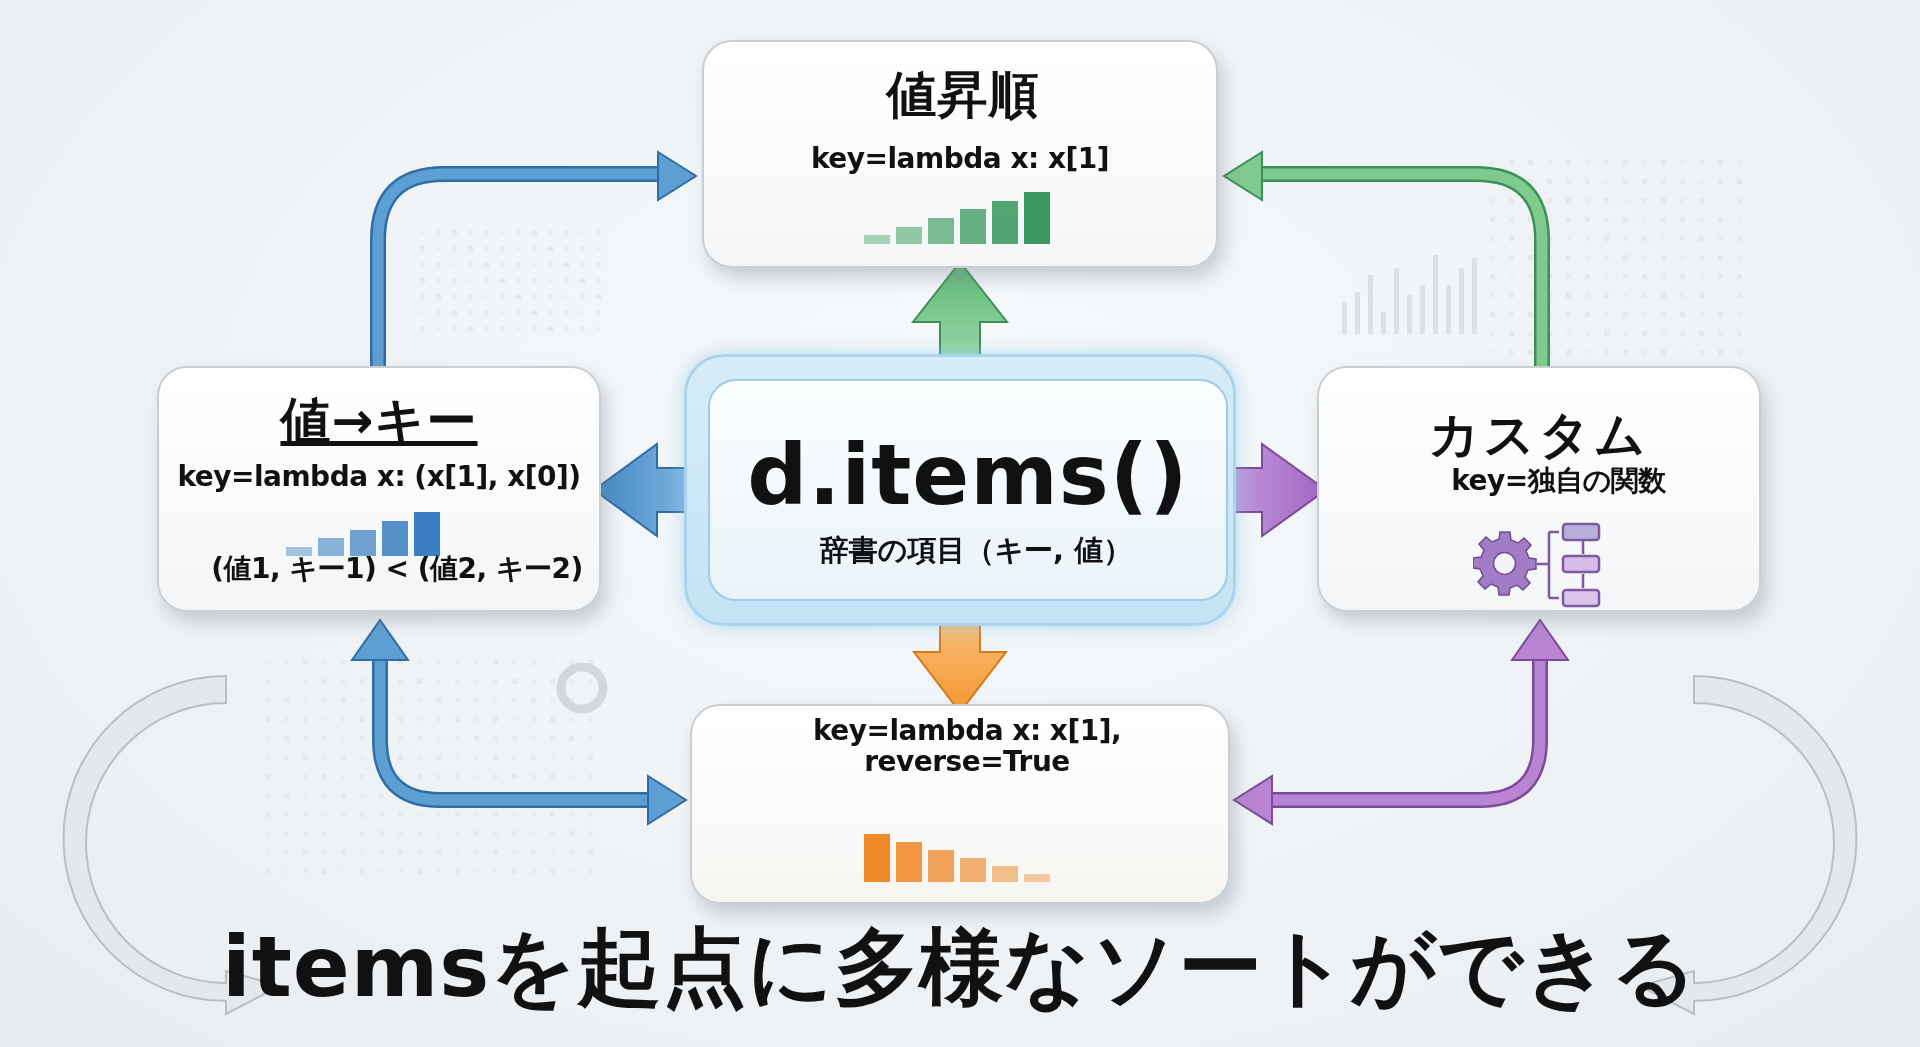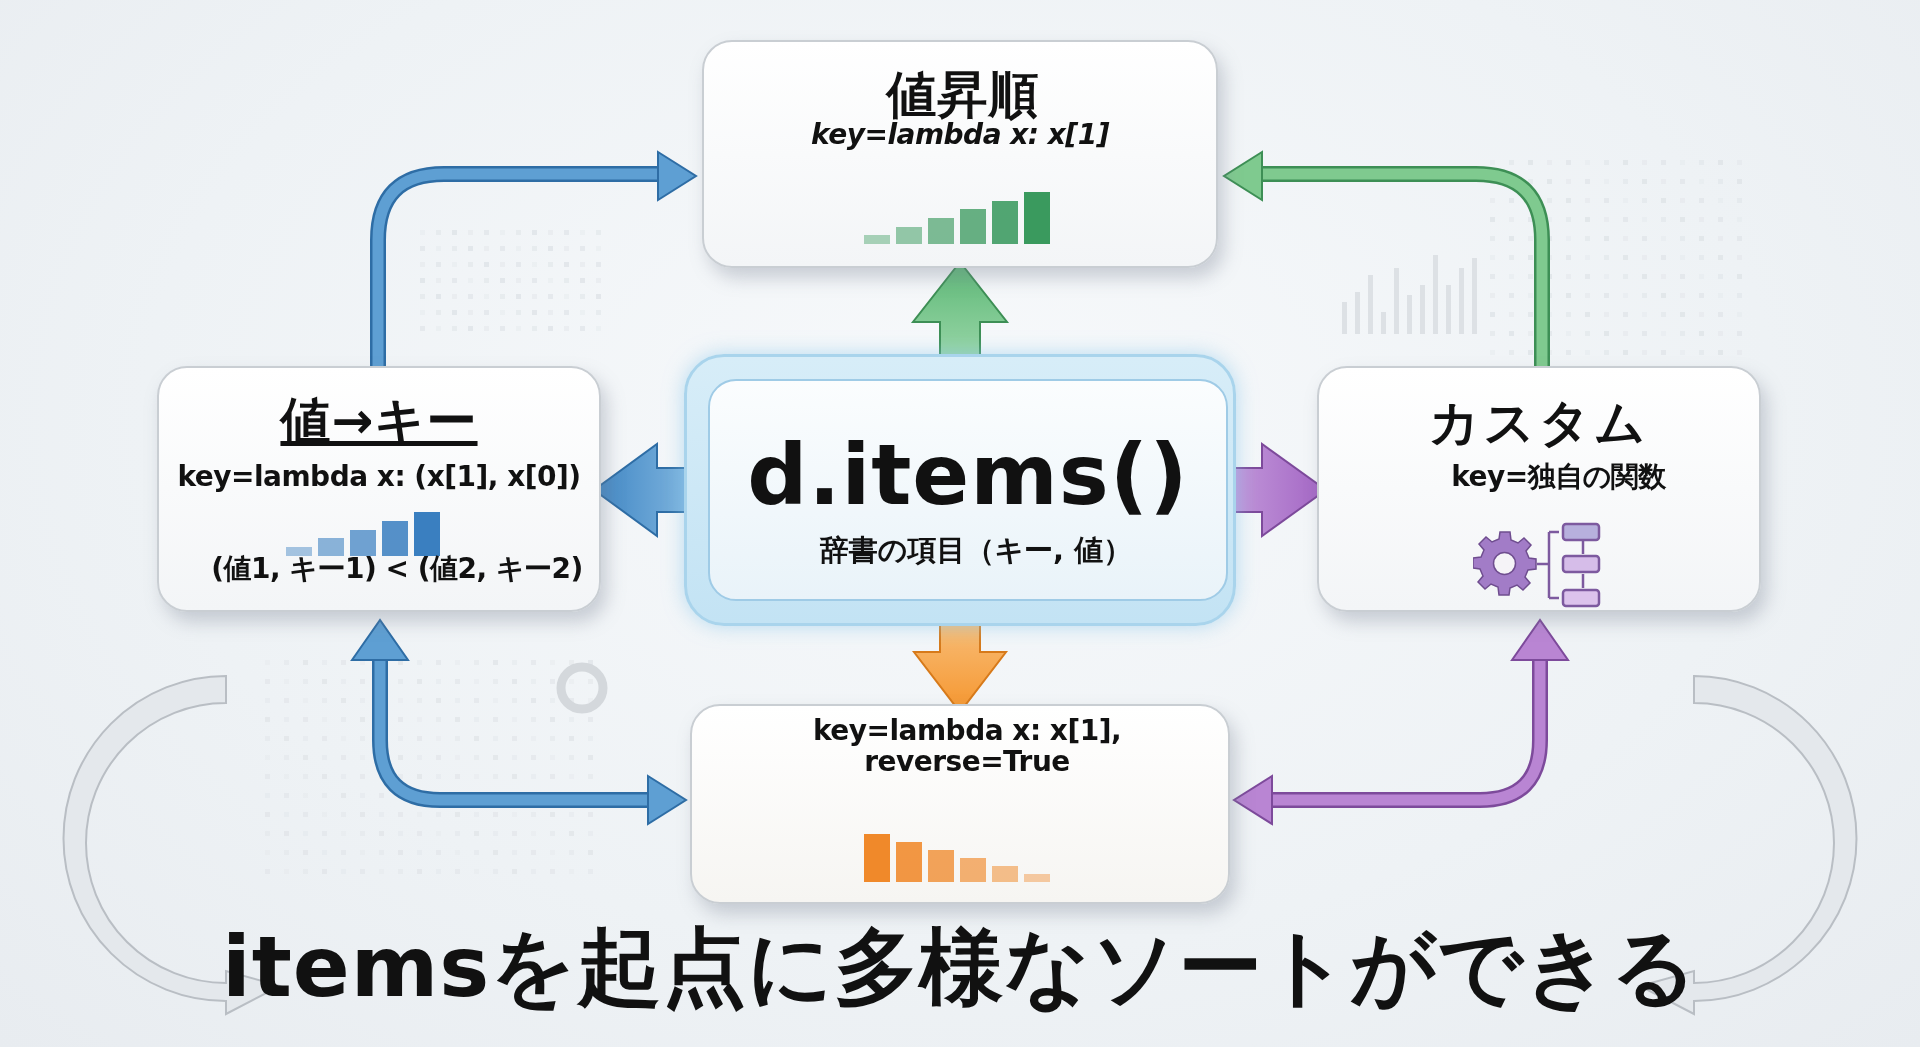--- a/index.html
+++ b/index.html
@@ -595,21 +595,21 @@
   <g>
     <path d="M1540 656 L1540 740 Q1540 800 1480 800 L1270 800" fill="none" stroke="#7d4a9b" stroke-width="16"></path>
     <path d="M1540 656 L1540 740 Q1540 800 1480 800 L1270 800" fill="none" stroke="#b985d3" stroke-width="11"></path>
     <path d="M1512 660 L1540 620 L1568 660 Z" fill="#b985d3" stroke="#7d4a9b" stroke-width="2"></path>
     <path d="M1272 776 L1234 800 L1272 824 Z" fill="#b985d3" stroke="#7d4a9b" stroke-width="2"></path>
   </g>
 </svg>
 
 <div class="card" id="card-asc">
   <div class="title" style="margin-top:28px;padding-left:6px;">値昇順</div>
-  <div class="code" style="margin-top:0;font-style:italic;">key=lambda x: x[1]</div>
+  <div class="code" style="margin-top:24px;">key=lambda x: x[1]</div>
   <div class="bars" id="bars-asc" style="left:160px; top:146px; height:56px;">
       <span style="height: 9px; background: rgba(58, 154, 94, 0.42);"></span>
       <span style="height: 17px; background: rgba(58, 154, 94, 0.53);"></span>
       <span style="height: 26px; background: rgba(58, 154, 94, 0.65);"></span>
       <span style="height: 35px; background: rgba(58, 154, 94, 0.77);"></span>
       <span style="height: 43px; background: rgba(58, 154, 94, 0.88);"></span>
       <span style="height: 52px; background: rgb(58, 154, 94);"></span>
     </div>
 </div>
 
@@ -620,22 +620,22 @@
       <span style="height: 9px; background: rgba(58, 127, 192, 0.44);"></span>
       <span style="height: 18px; background: rgba(58, 127, 192, 0.58);"></span>
       <span style="height: 26px; background: rgba(58, 127, 192, 0.72);"></span>
       <span style="height: 35px; background: rgba(58, 127, 192, 0.86);"></span>
       <span style="height: 44px; background: rgb(58, 127, 192);"></span>
     </div>
   <div class="note" style="position:absolute; left:0; right:0; top:186px;">(値1, キー1) &lt; (値2, キー2)</div>
 </div>
 
 <div class="card" id="card-custom">
-  <div class="title" style="margin-top:30px; letter-spacing:4px;">カスタム</div>
-  <div class="code" style="margin-top:14px;padding-left:39px;">key=独自の関数</div>
+  <div class="title" style="margin-top:42px; letter-spacing:4px;">カスタム</div>
+  <div class="code" style="margin-top:6px;padding-left:39px;">key=独自の関数</div>
   <svg viewBox="0 0 140 90" style="position:absolute; left:154px; top:150px; width:140px; height:90px;">
     <g transform="translate(32,44)">
       <g fill="#a27cc7" stroke="#6f4d8f" stroke-width="1.5">
         <path d="M-5 -30 L5 -30 L6 -22 L13 -19 L19 -24 L26 -17 L21 -11 L24 -4 L31 -3 L31 7 L23 8 L20 15 L25 21 L18 28 L12 23 L5 26 L4 33 L-6 33 L-7 25 L-14 22 L-20 27 L-27 20 L-22 14 L-25 7 L-32 6 L-32 -4 L-24 -5 L-21 -12 L-26 -18 L-19 -25 L-13 -20 L-6 -23 Z"></path>
       </g>
       <circle cx="-0.5" cy="1.5" r="11" fill="#f5f3f7" stroke="#6f4d8f" stroke-width="1.5"></circle>
     </g>
     <g fill="none" stroke="#7d5a9f" stroke-width="2.5">
       <path d="M64 46 L76 46"></path>
       <path d="M76 14 L76 80"></path>

